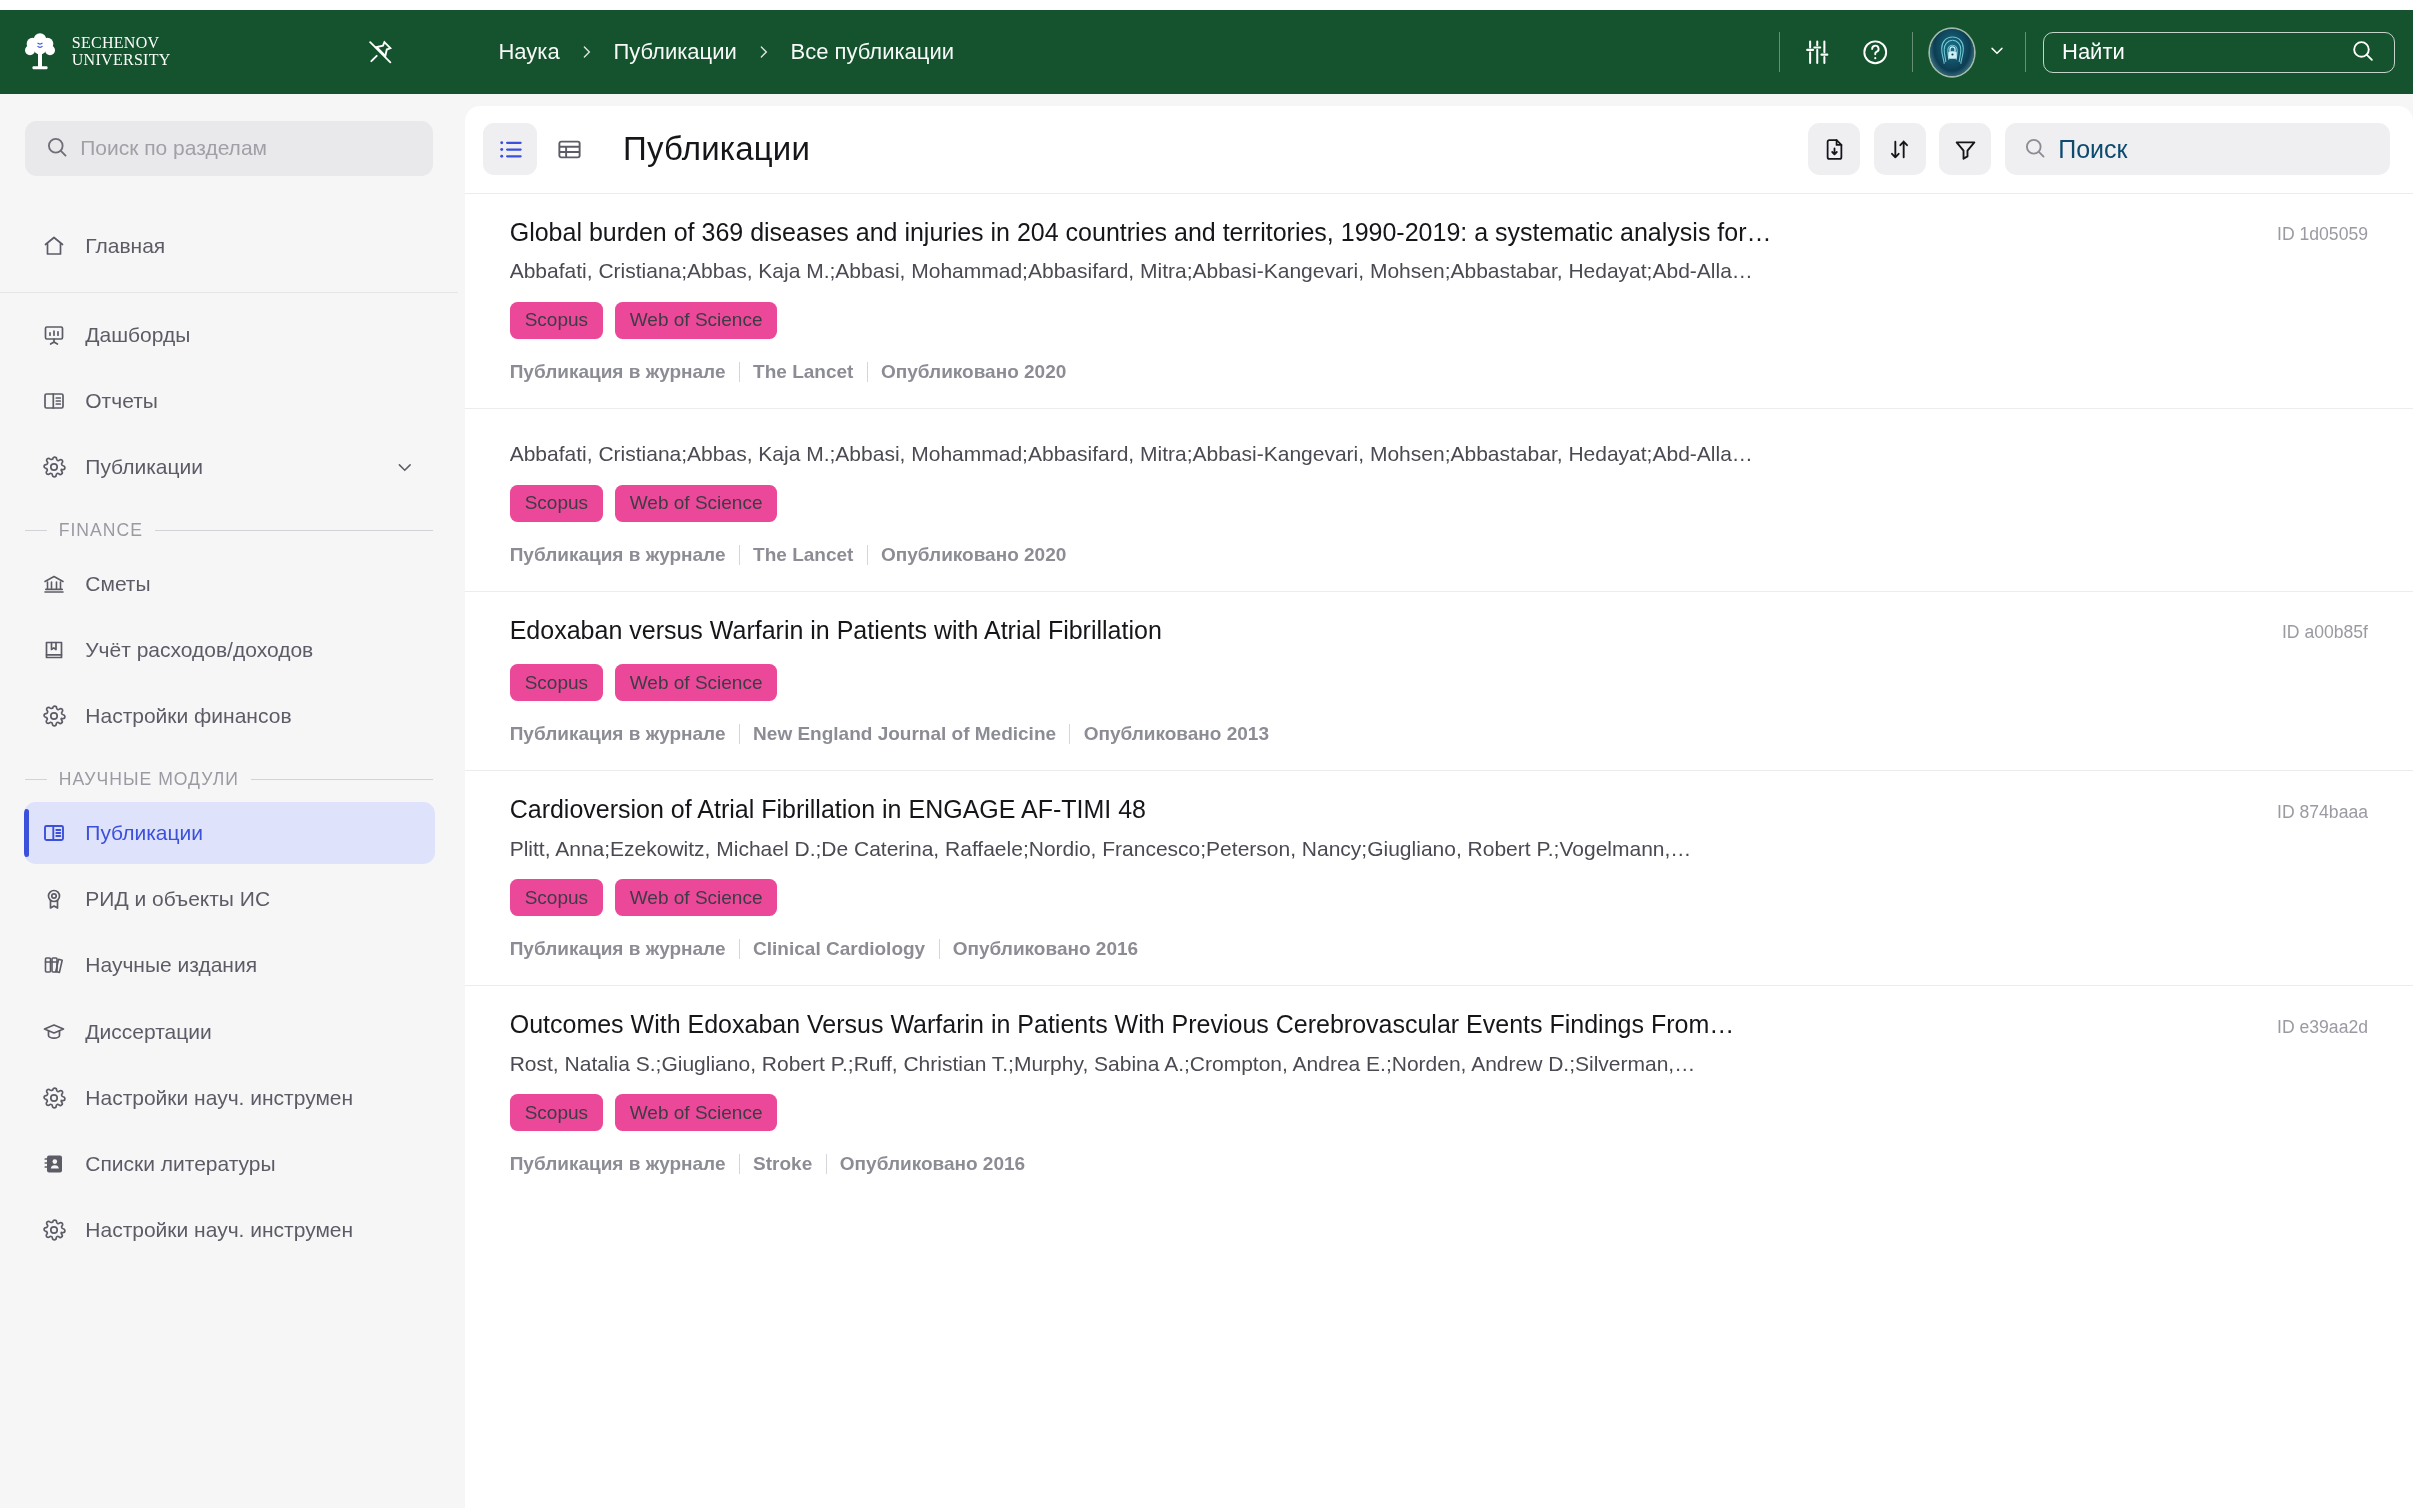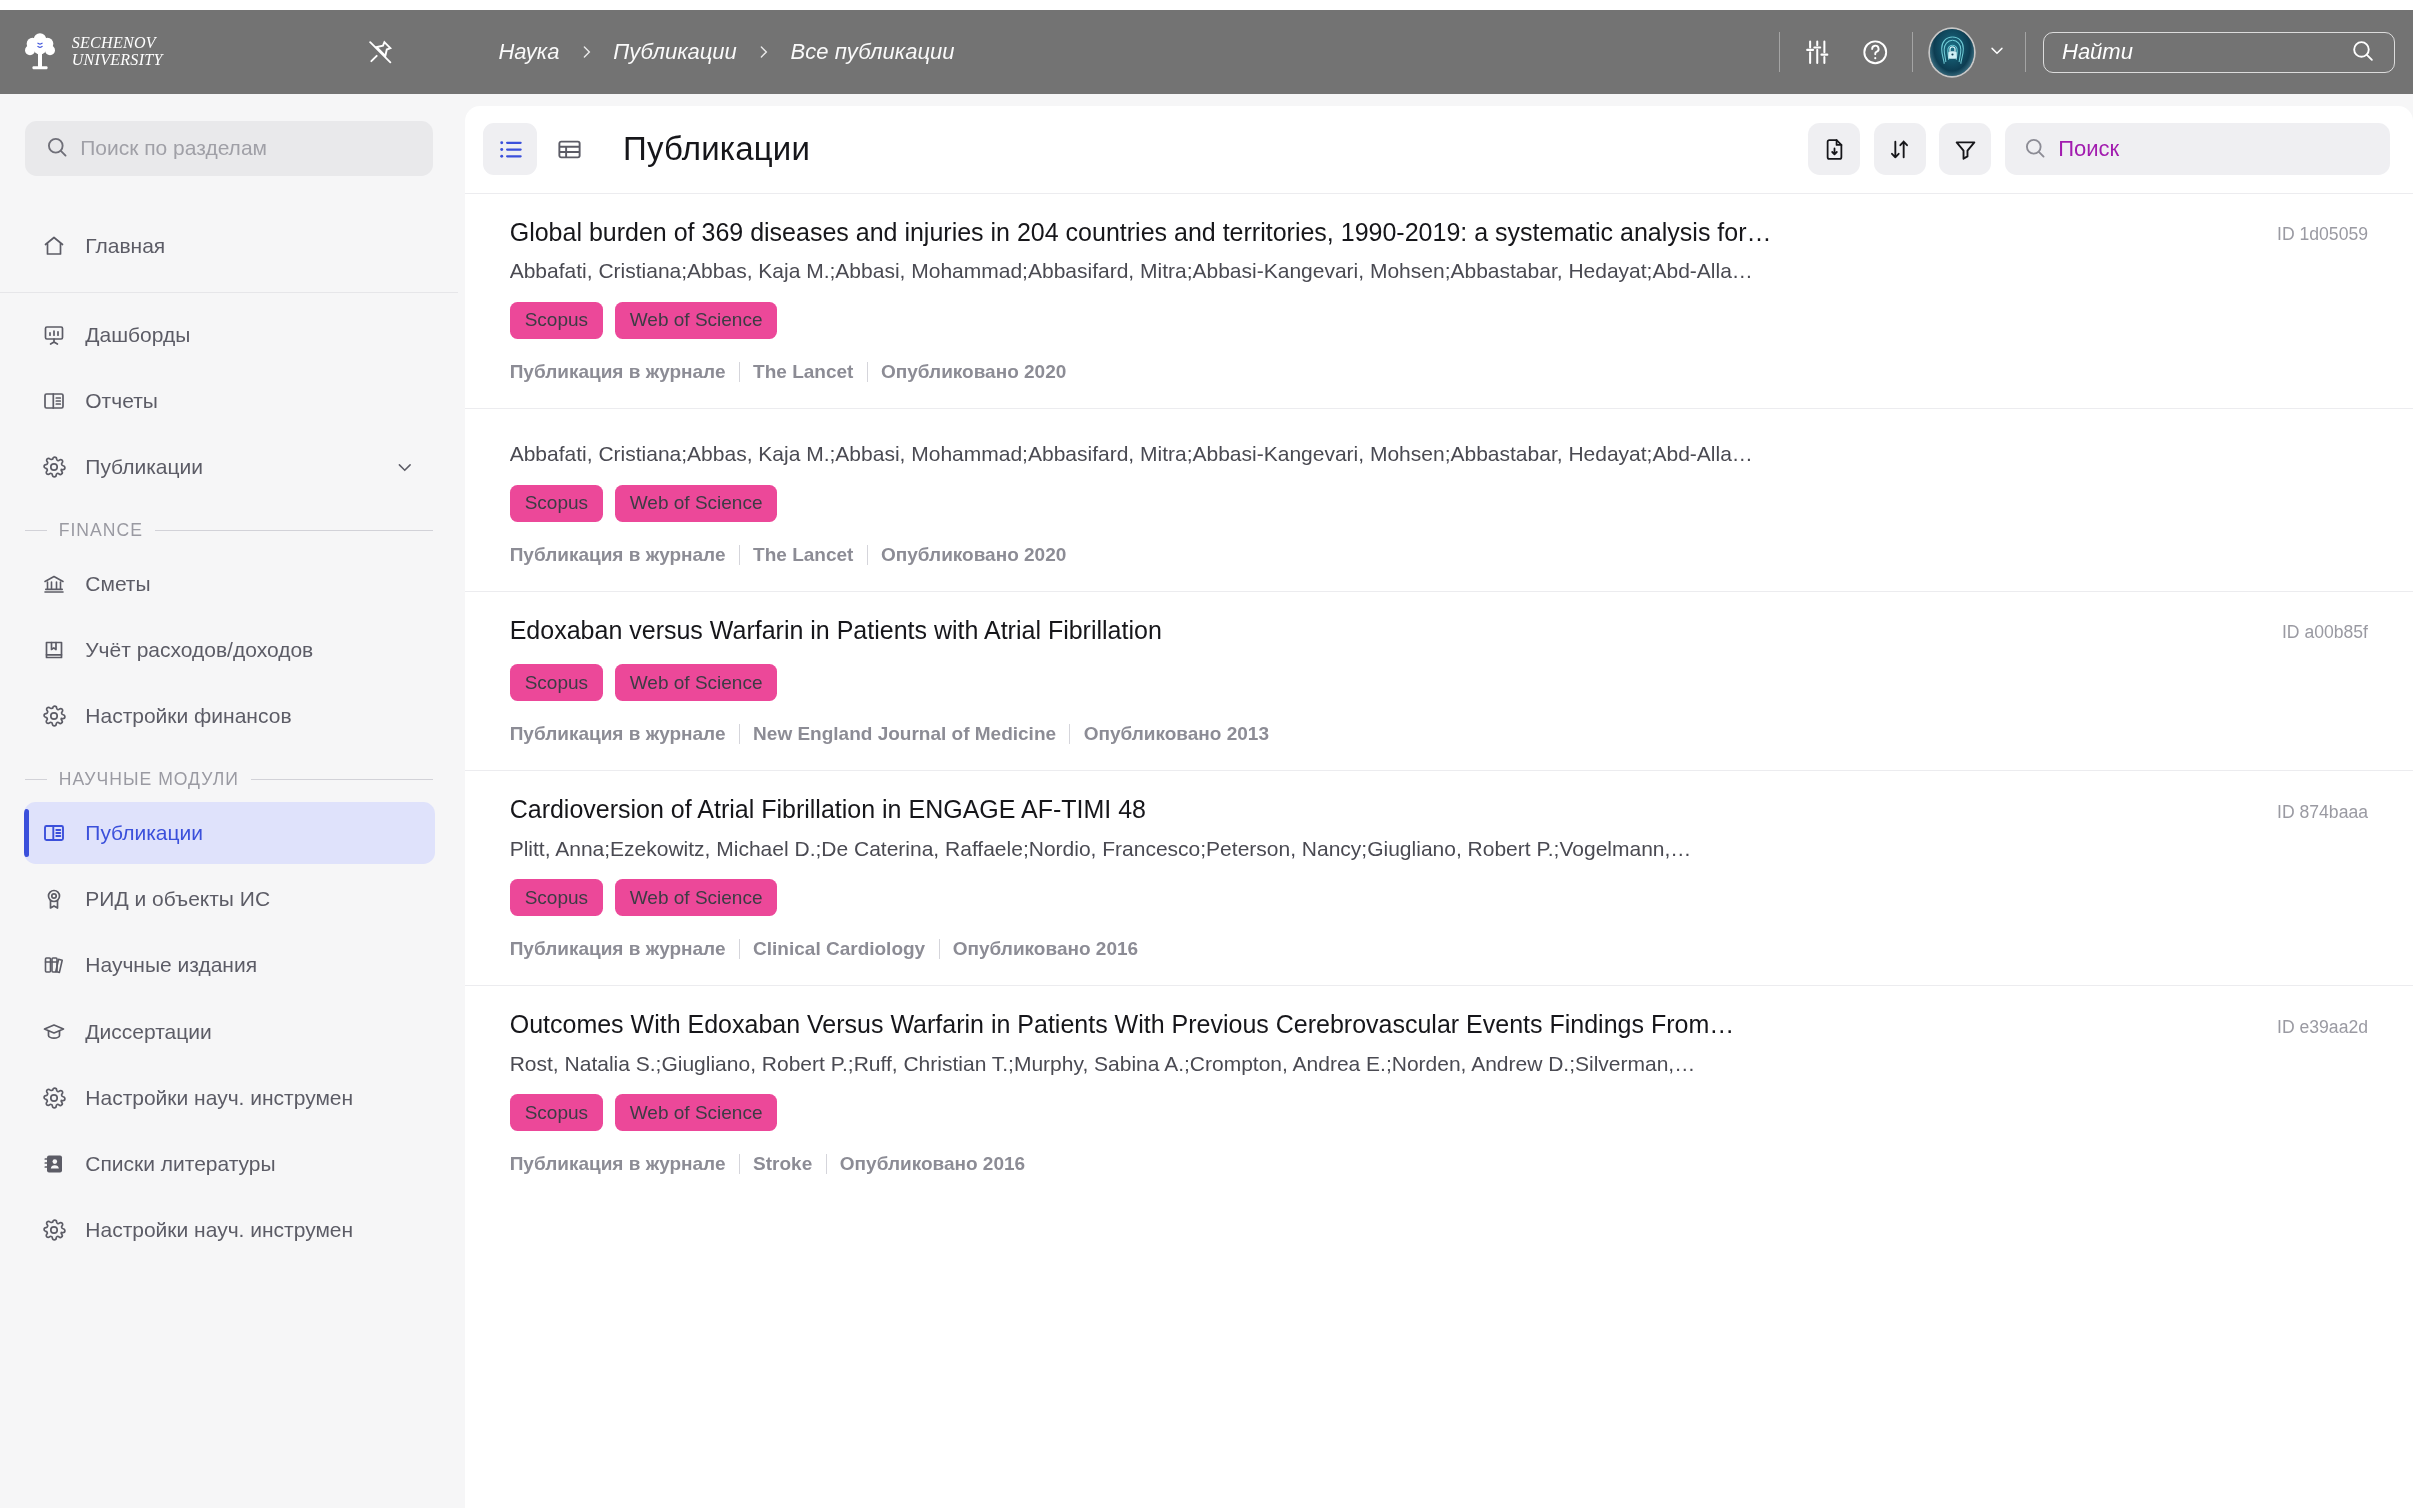--- a/index.html
+++ b/index.html
@@ -9,27 +9,26 @@
     font-family: "Liberation Sans", sans-serif;
     overflow: hidden;
   }
 
   
   .top-strip { height: 10px; background: #ffffff; }
 
   
   .header {
     height: 84px;
-    background: #737373;
+    background: #14532d;
     display: flex;
     align-items: center;
     padding: 0 18.4px 0 20px;
     color: #ffffff;
     position: relative;
-    font-style: italic;
   }
   .logo-block { display: flex; align-items: center; gap: 11.7px; width: 335px; flex: 0 0 auto; }
   .logo-mark { width: 40px; height: 40px; flex: 0 0 auto; }
   .logo-text { display: flex; flex-direction: column; line-height: 1.04; }
   .logo-text span {
     font-family: "Liberation Serif", serif;
     font-size: 16px; letter-spacing: 0.3px; color: #fff; font-weight: 400;
   }
   .pin-btn { width: 34px; height: 34px; display: flex; align-items: center; justify-content: center; cursor: pointer; margin-left: 8.4px;}
   .breadcrumb { display: flex; align-items: center; gap: 18.4px; margin-left: 101px; }
@@ -142,21 +141,21 @@
   .tool-btn {
     width: 52px; height: 52px; border-radius: 11.7px;
     background: #EFEFF2;
     display: flex; align-items: center; justify-content: center; cursor: pointer;
   }
   .tool-search {
     width: 385px; height: 52px; border-radius: 11.7px;
     background: #EFEFF2;
     display: flex; align-items: center; gap: 11.7px; padding: 0 18.4px; cursor: text;
   }
-  .tool-search .ph { font-size: 22px; color: #a21caf; }
+  .tool-search .ph { font-size: 25px; color: #0c4a6e; }
 
   .list { padding: 0 0 0 0; }
   .pub {
     padding: 22px 45px 25px 45px;
     border-top: 0.8px solid #ECECEF;
     position: relative;
   }
   .pub:first-child { border-top: 0.8px solid #ECECEF; }
   .pub-row { display: flex; align-items: flex-start; gap: 17px; }
   .pub-title {

